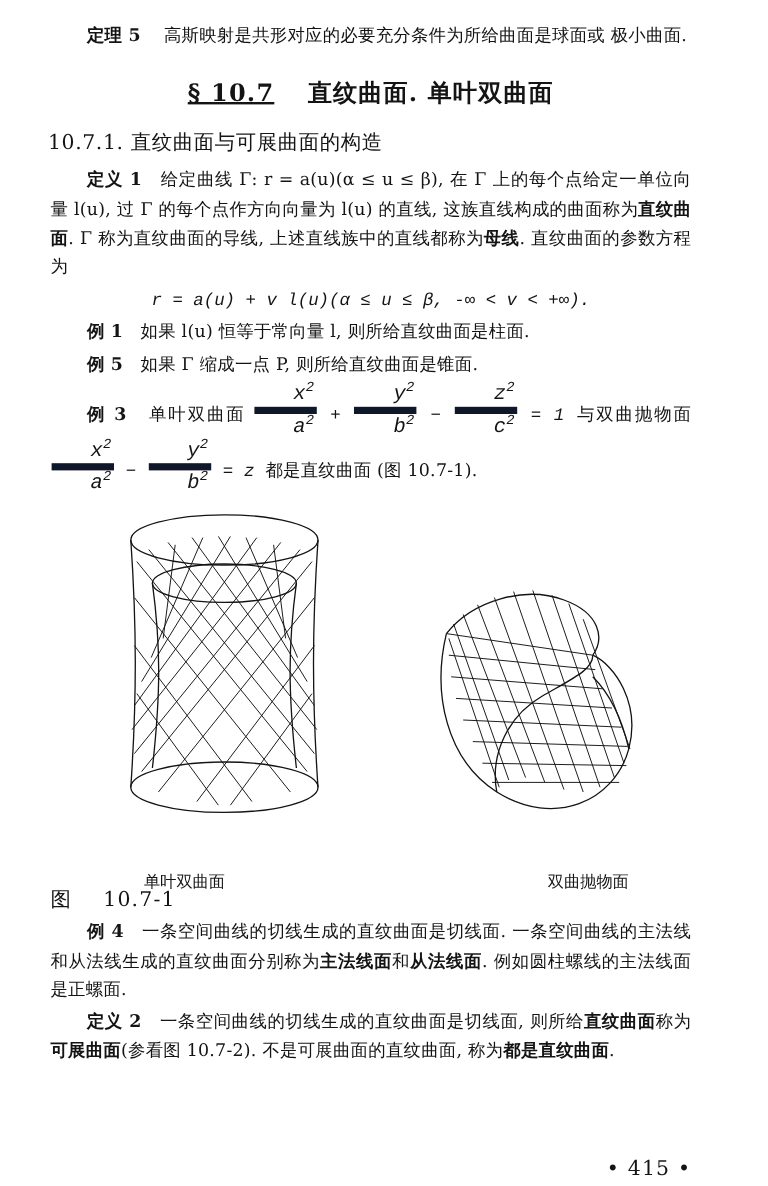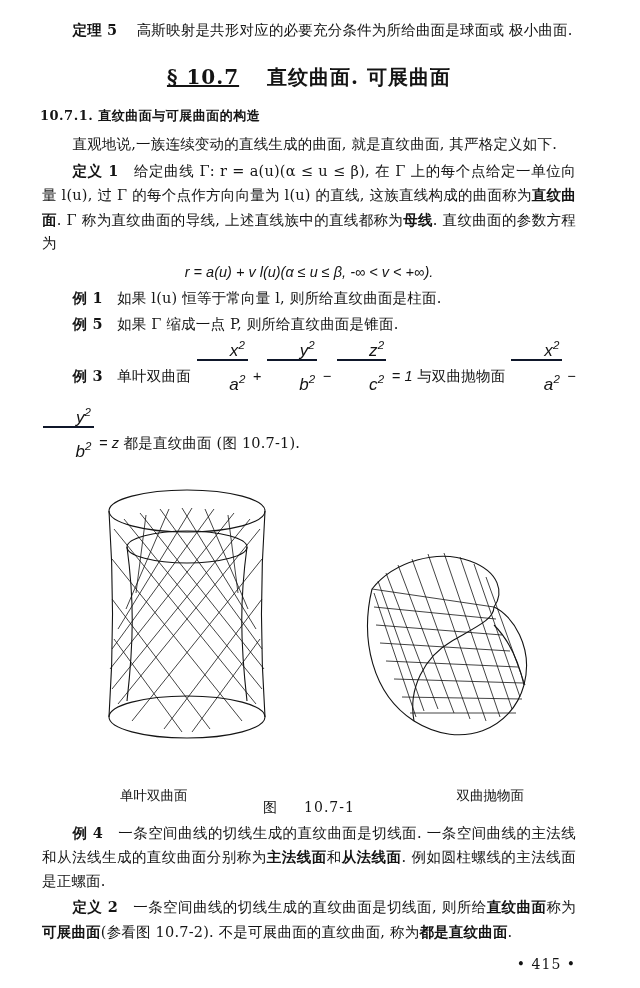--- a/index.html
+++ b/index.html
@@ -41,90 +41,89 @@
   .sect-title {
     text-align: center;
     font-size: 20px;
     font-weight: bold;
     margin: 22px 0 16px 0;
     letter-spacing: 1px;
   }
   .sect-title .num { margin-right: 12px; text-decoration: underline; }
   .sect-title .gap { display: inline-block; width: 16px; }
   .subsect {
-    font-size: 13px;
-    font-weight: bold;
+    font-size: 17px;
+    font-weight: normal;
     margin: 6px 0 8px -2px;
     letter-spacing: 0.5px;
   }
   .formula-center {
     text-align: center;
     font-size: 14.5px;
     margin: 8px 0 6px 0;
   }
-  .it { font-style: italic; font-family: Liberation Sans, sans-serif; }
+  .it { font-style: italic; font-family: Liberation Mono, monospace; }
   .frac {
     display: inline-block;
     vertical-align: -0.55em;
     text-align: center;
     font-size: 17px;
     line-height: 1.05;
     margin: 0 1px;
   }
   .frac .n { display: block; padding: 0 2px; }
-  .frac .d { display: block; border-top: 2px solid #0f172a; padding: 12px 2px; }
+  .frac .d { display: block; border-top: 6px solid #0f172a; padding: 0 2px; }
   .sup { font-size: 0.68em; vertical-align: super; }
   .figure-wrap {
     margin: 16px 0 4px 0;
     position: relative;
     height: 300px;
   }
   .fig-caption-row {
     display: flex;
     justify-content: space-between;
     padding: 0 52px 0 78px;
     font-size: 13.5px;
     margin-top: -6px;
   }
   .fig-label {
-    text-align: center;
-    font-size: 14px;
+    text-align: left;
+    font-size: 17px;
     margin-top: 10px;
     letter-spacing: 1px;
   }
   .fig-label .sp { display: inline-block; width: 26px; }
   .page-num {
     position: absolute;
     right: 44px;
-    bottom: 16px;
-    font-size: 14px;
+    bottom: 4px;
+    font-size: 17px;
     letter-spacing: 1px;
   }
   .tight { margin-top: 4px; }
 </style>
 </head>
 <body>
 
 <div class="page">
 
   <p class="theorem-line">
     <span class="b">定理 5</span>
     &nbsp;&nbsp;&nbsp;<span>高斯映射是共形对应的必要充分条件为所给曲面是球面或 极小曲面.</span>
   </p>
 
   <h2 class="sect-title">
-    <span class="num">§ 10.7</span><span class="gap"></span><span>直纹曲面. 可展曲面</span>
+    <span class="num">§ 10.7</span><span class="gap"></span><span>直纹曲面. 单叶双曲面</span>
   </h2>
 
   <h3 class="subsect">
     <span>10.7.1.</span>
     <span>直纹曲面与可展曲面的构造</span>
   </h3>
 
-  <p class="para indent2">直观地说,一族连续变动的直线生成的曲面, 就是直纹曲面, 其严格定义如下.</p>
 
   <p class="para indent2">
     <span class="b">定义 1</span>
     &nbsp;&nbsp;<span>给定曲线 Γ: r = a(u)(α ≤ u ≤ β), 在 Γ 上的每个点给定一单位向量 l(u), 过 Γ 的每个点作方向向量为 l(u) 的直线, 这族直线构成的曲面称为</span><span class="b">直纹曲面</span><span>. Γ 称为直纹曲面的导线, 上述直线族中的直线都称为</span><span class="b">母线</span><span>. 直纹曲面的参数方程为</span>
   </p>
 
   <p class="formula-center it">r = a(u) + v l(u)(α ≤ u ≤ β, -∞ &lt; v &lt; +∞).</p>
 
   <p class="para indent2">
     <span class="b">例 1</span>

